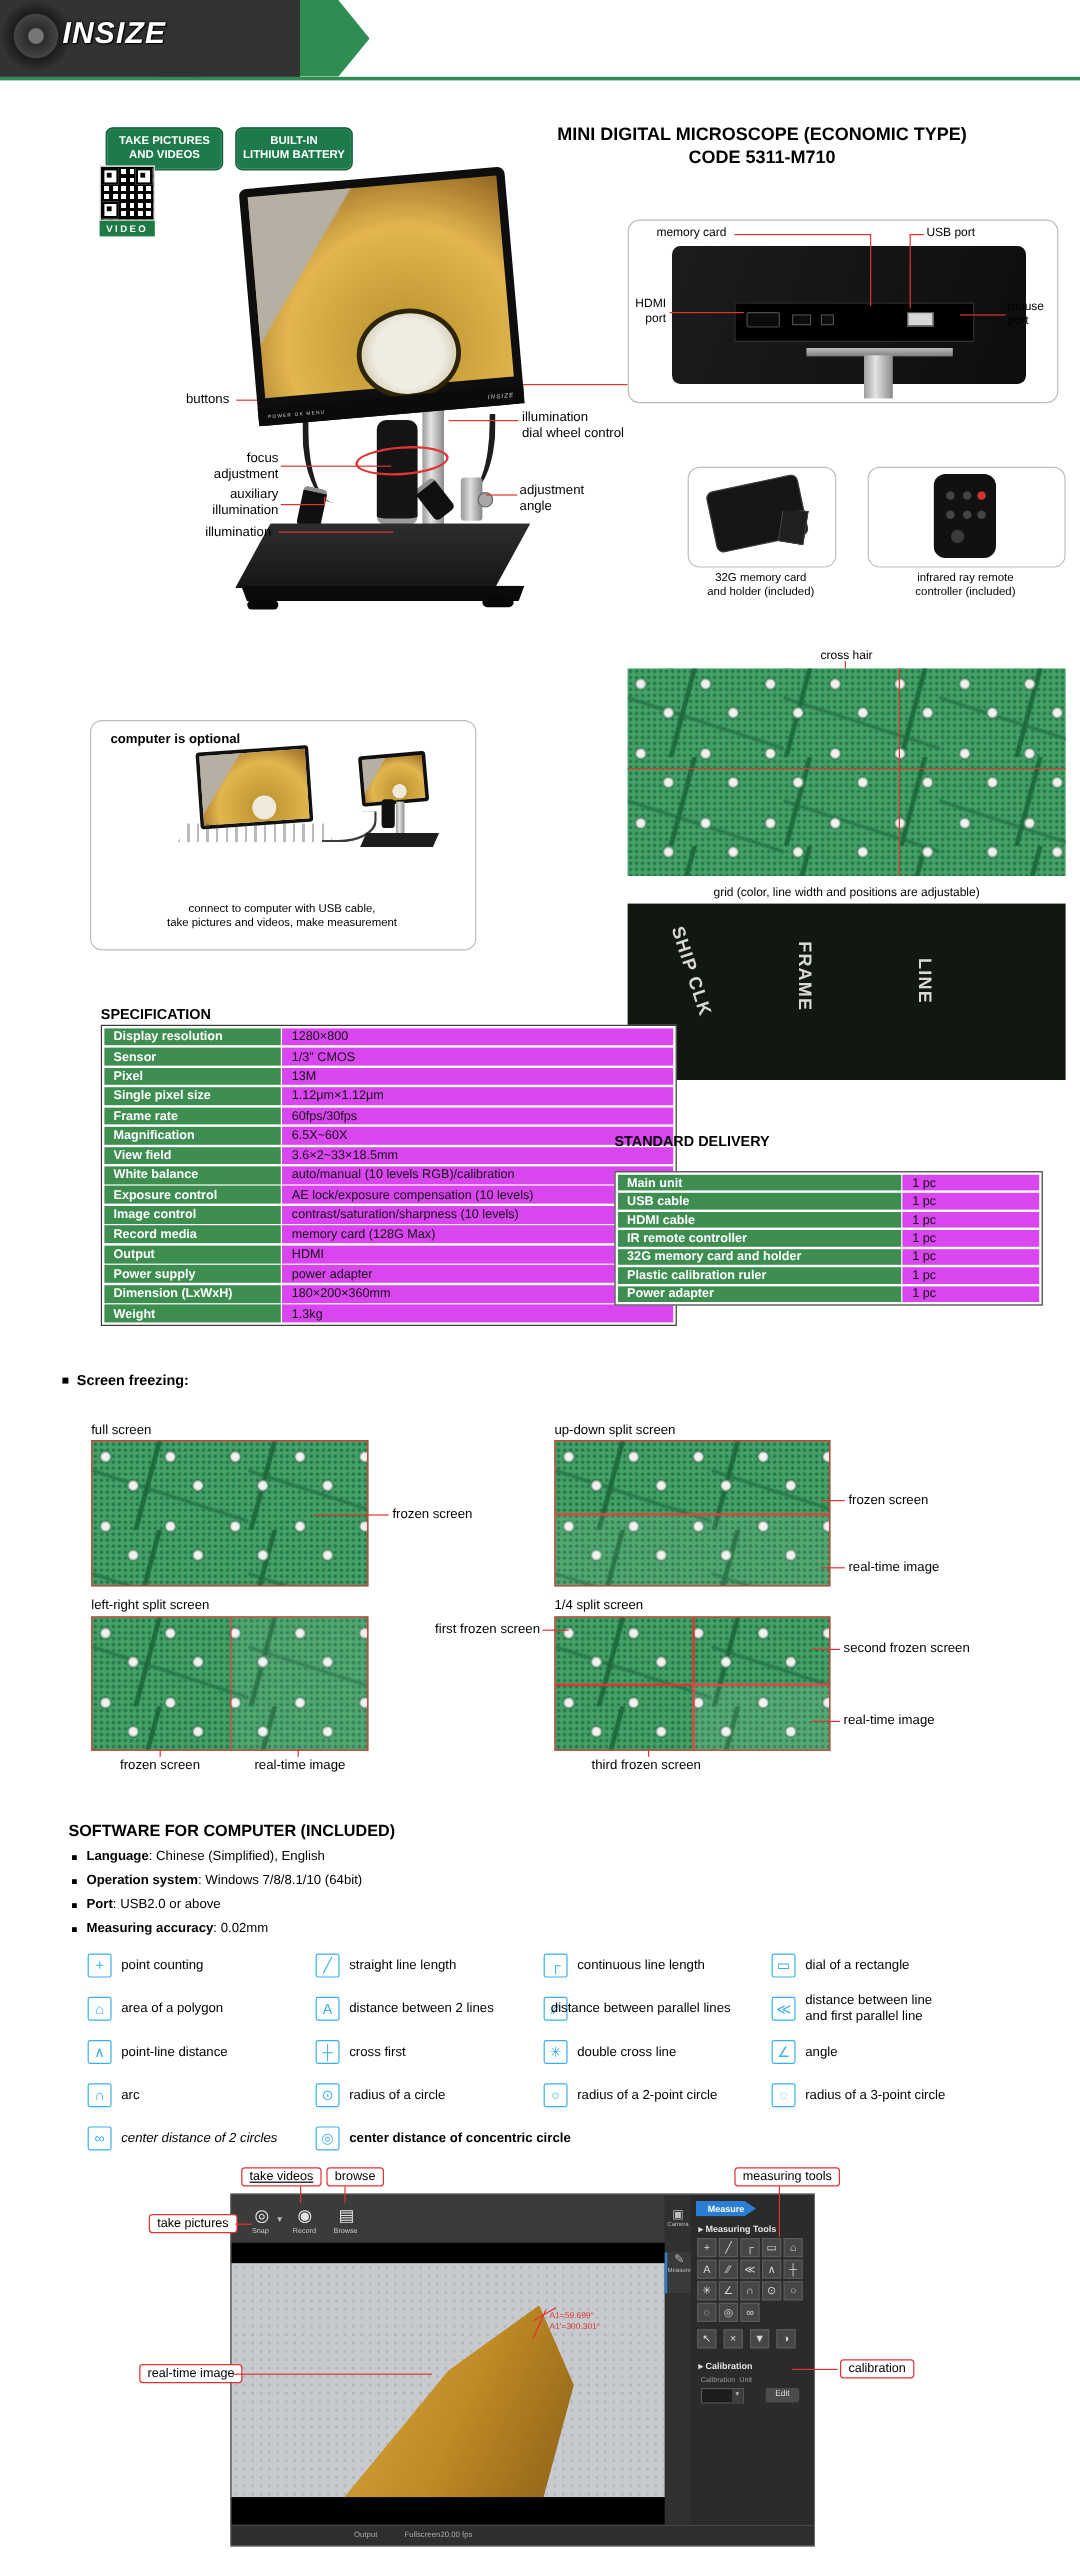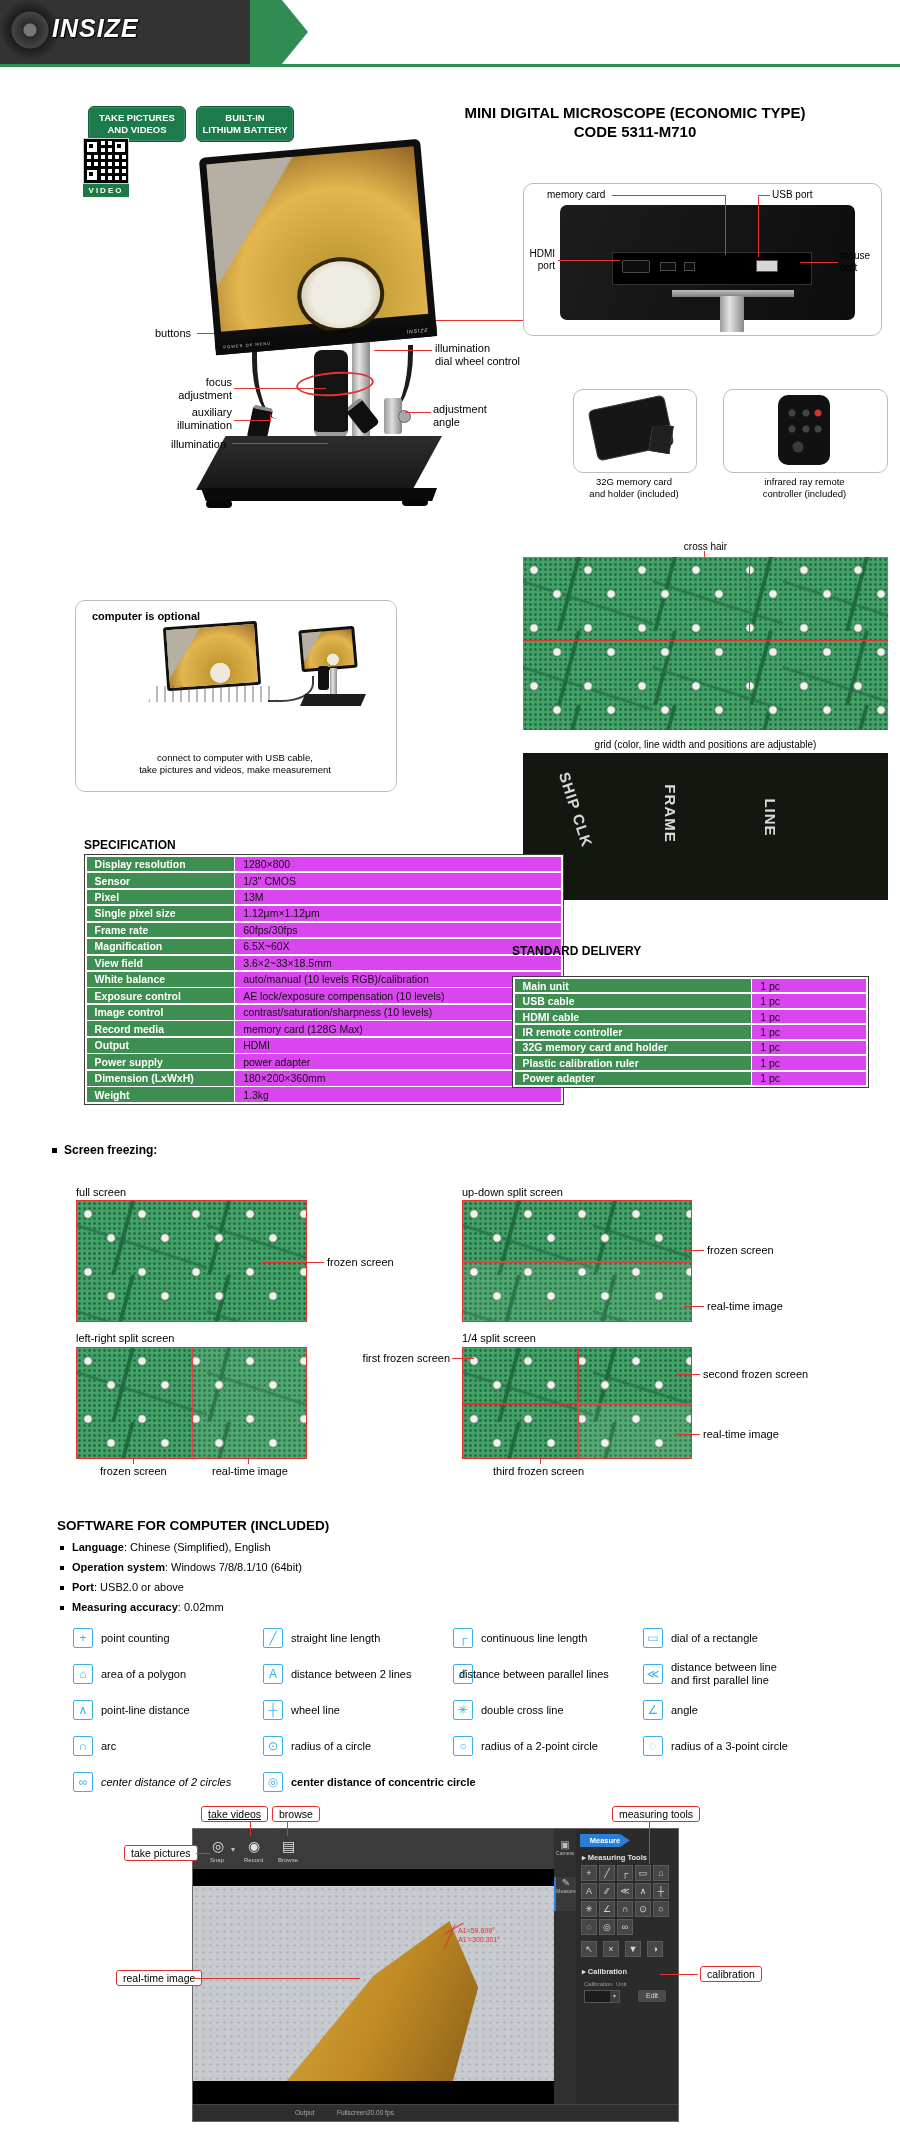--- a/index.html
+++ b/index.html
@@ -391,21 +391,21 @@
   <div class="tool-lb" style="left:459px;top:1668px;">distance between parallel lines</div>
   <div class="tool-ic" style="left:643px;top:1664px;">≪</div>
   <div class="tool-lb" style="left:671px;top:1661px;">
     <div>distance between line</div>
       <div>and first parallel line</div>
   </div>
 
   <div class="tool-ic" style="left:73px;top:1700px;">∧</div>
   <div class="tool-lb" style="left:101px;top:1704px;">point-line distance</div>
   <div class="tool-ic" style="left:263px;top:1700px;">┼</div>
-  <div class="tool-lb" style="left:291px;top:1704px;">wheel line</div>
+  <div class="tool-lb" style="left:291px;top:1704px;">cross first</div>
   <div class="tool-ic" style="left:453px;top:1700px;">✳</div>
   <div class="tool-lb" style="left:481px;top:1704px;">double cross line</div>
   <div class="tool-ic" style="left:643px;top:1700px;">∠</div>
   <div class="tool-lb" style="left:671px;top:1704px;">angle</div>
 
   <div class="tool-ic" style="left:73px;top:1736px;">∩</div>
   <div class="tool-lb" style="left:101px;top:1740px;">arc</div>
   <div class="tool-ic" style="left:263px;top:1736px;">⊙</div>
   <div class="tool-lb" style="left:291px;top:1740px;">radius of a circle</div>
   <div class="tool-ic" style="left:453px;top:1736px;">○</div>

